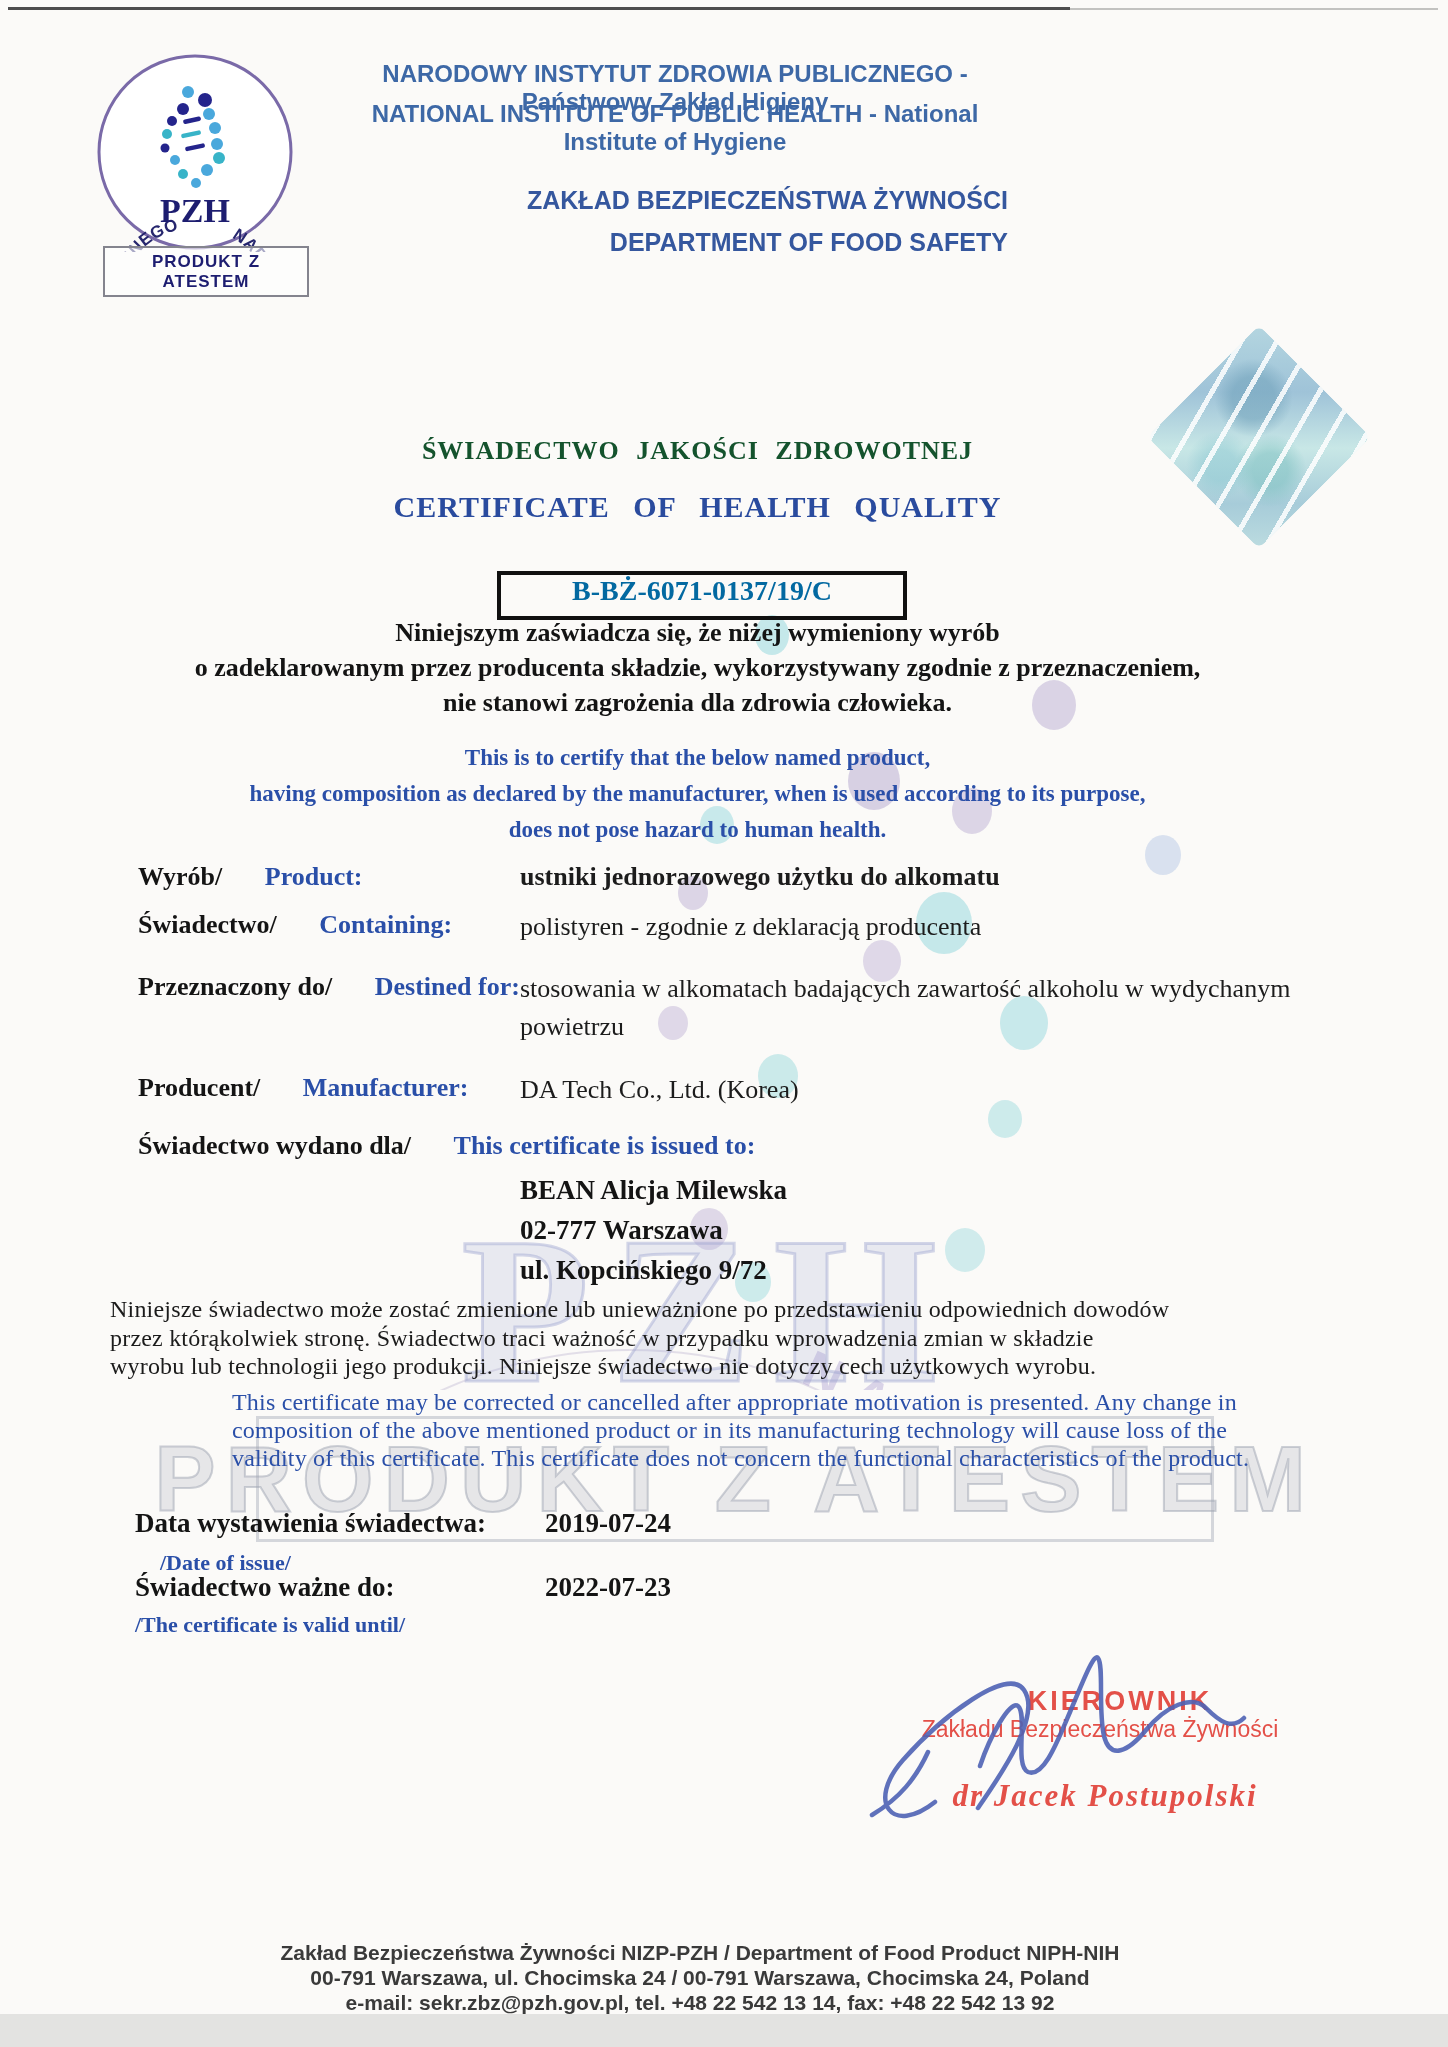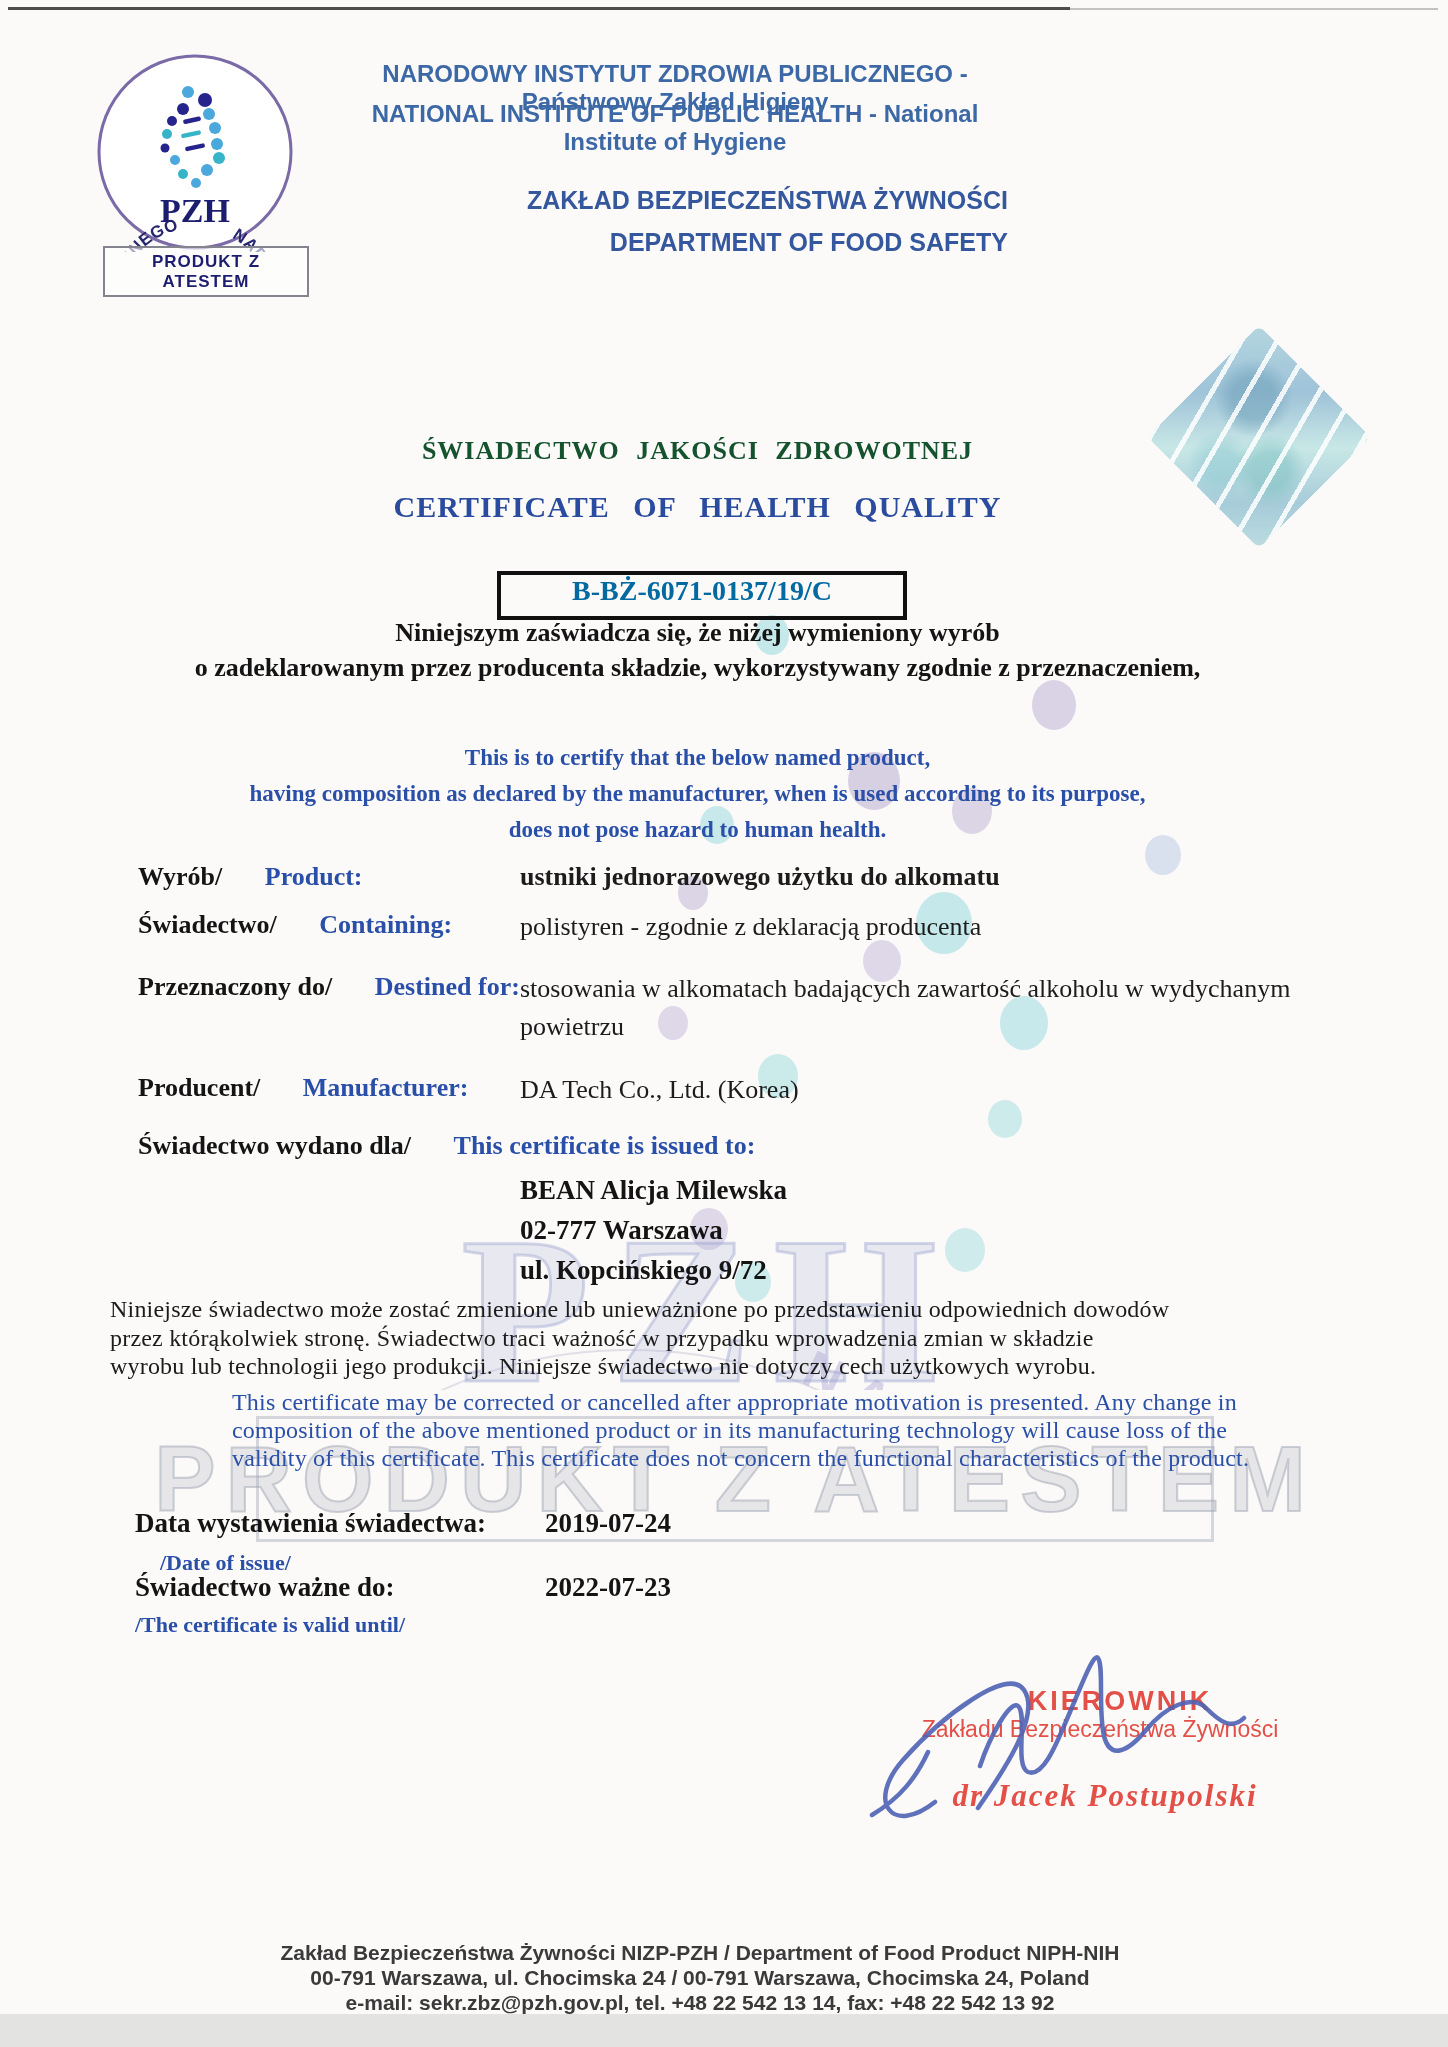--- a/index.html
+++ b/index.html
@@ -168,20 +168,21 @@
 
   <div class="abs holo"></div>
 
   <div class="abs center-block title-pl">ŚWIADECTWO JAKOŚCI ZDROWOTNEJ</div>
   <div class="abs center-block title-en">CERTIFICATE OF HEALTH QUALITY</div>
   <div class="abs cert-box">B-BŻ-6071-0137/19/C</div>
 
   <div class="abs center-block stmt-pl">
     <div>Niniejszym zaświadcza się, że niżej wymieniony wyrób</div>
     <div>o zadeklarowanym przez producenta składzie, wykorzystywany zgodnie z przeznaczeniem,</div>
+    <div>nie stanowi zagrożenia dla zdrowia człowieka.</div>
   </div>
   <div class="abs center-block stmt-en">
     <div>This is  to certify that the below named product,</div>
     <div>having composition as declared by the manufacturer, when is used according to its purpose,</div>
     <div>does not pose hazard to human health.</div>
   </div>
 
   <div class="abs frow" style="top:862px">
     <span class="lbl-pl">Wyrób/</span>
     <span class="lbl-en">Product:</span>

